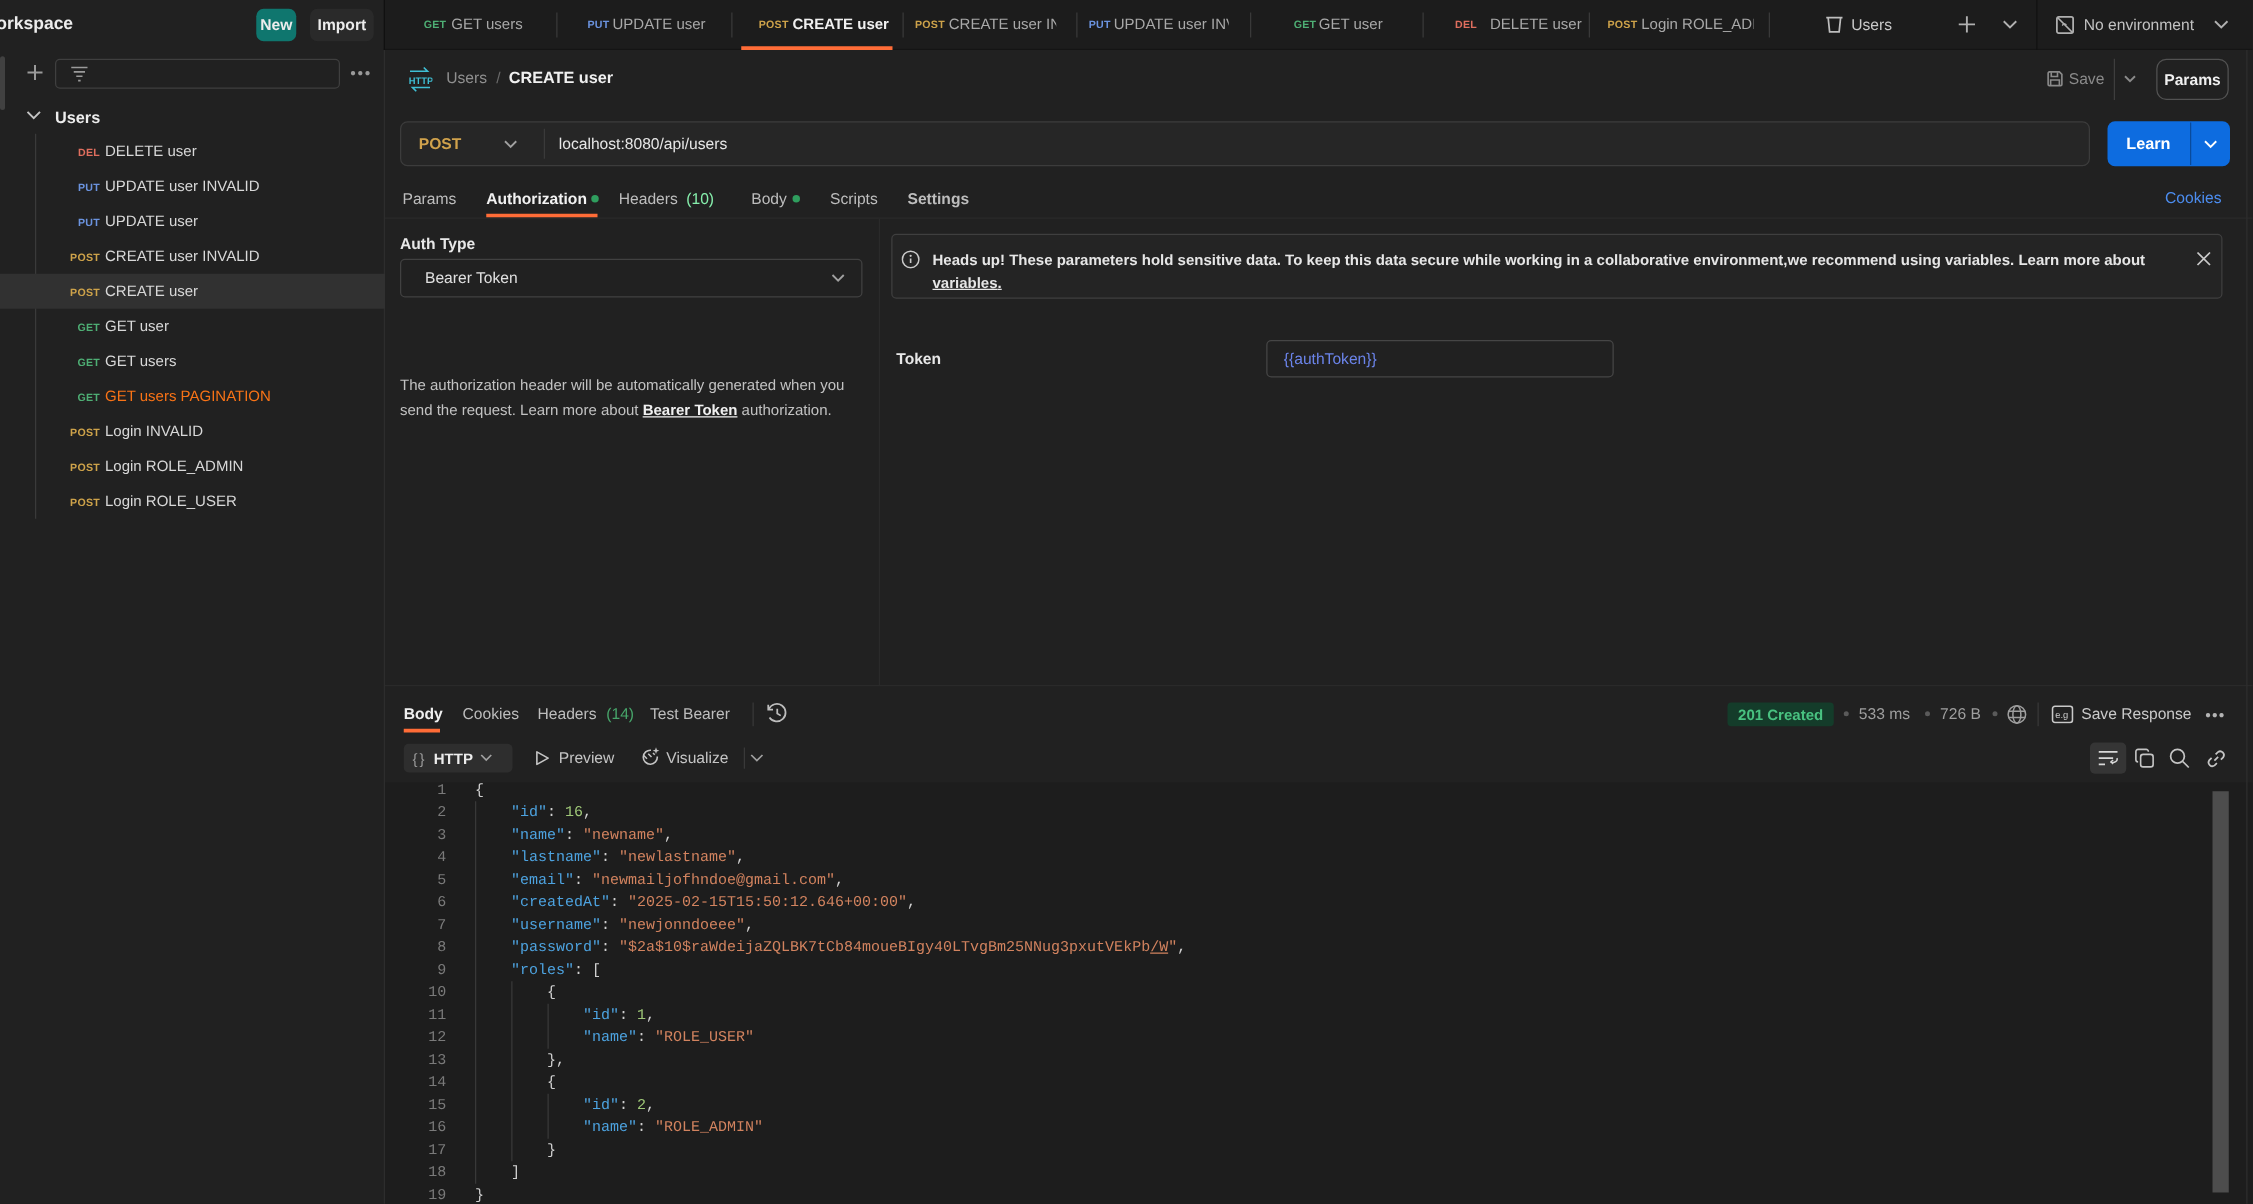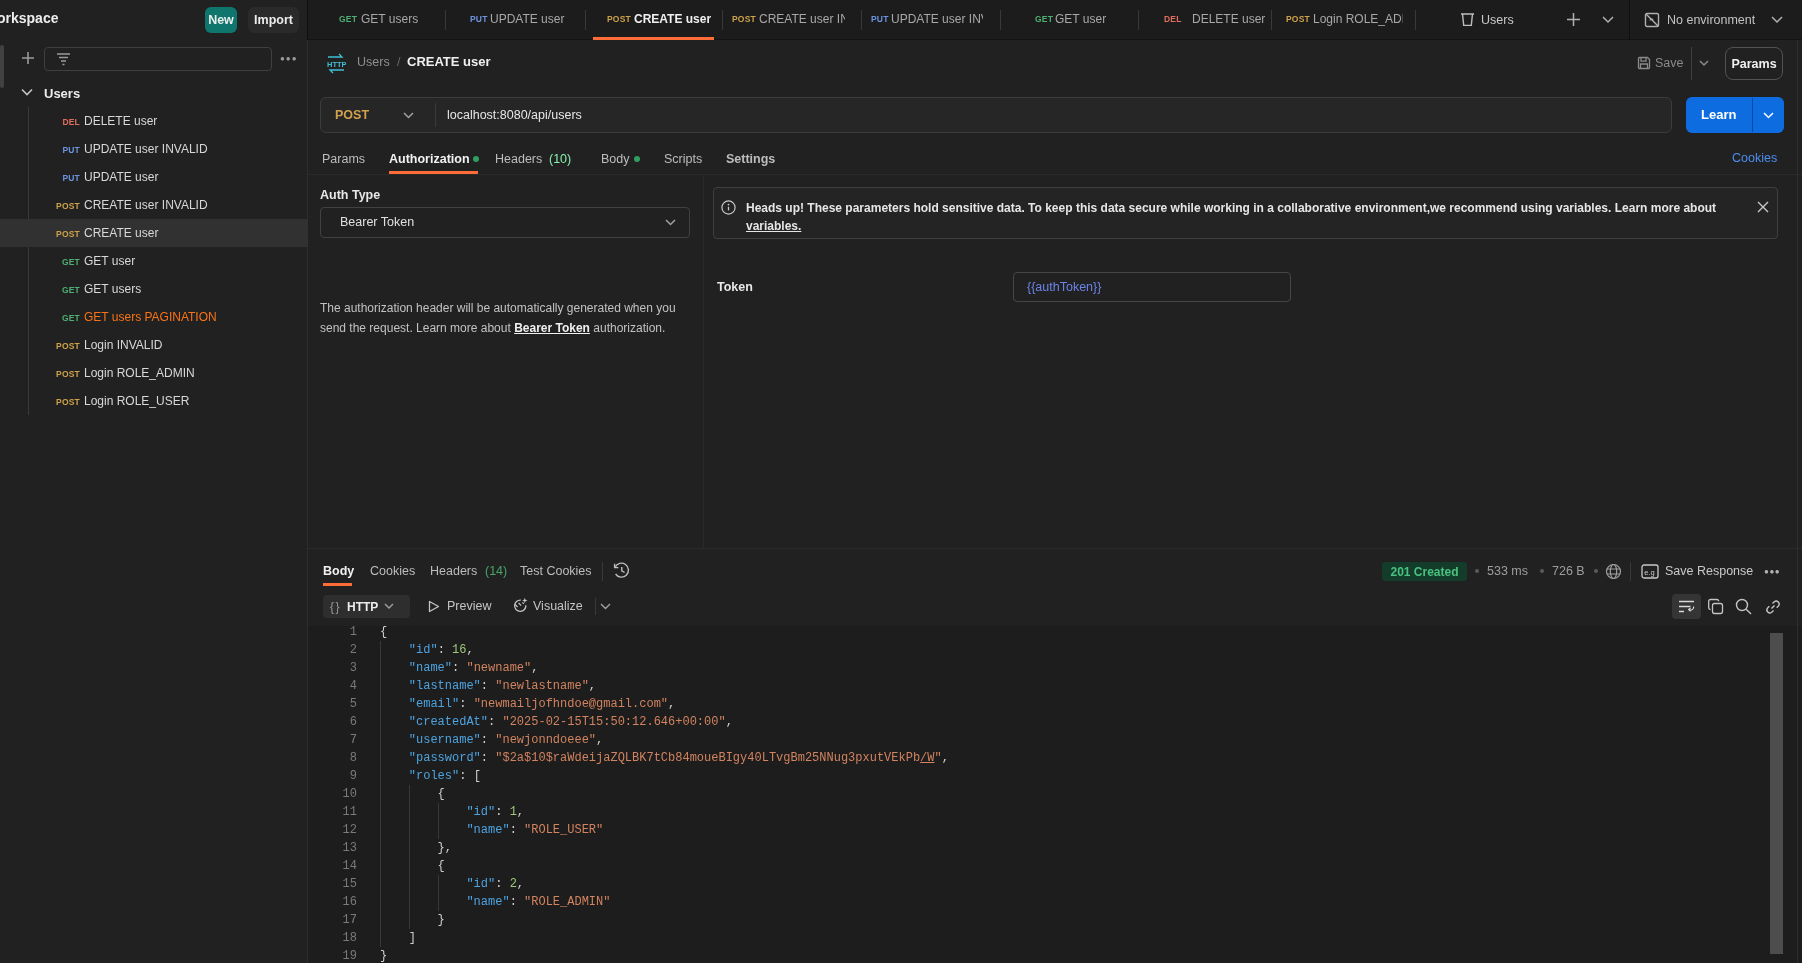--- a/index.html
+++ b/index.html
@@ -208,21 +208,21 @@
 <span class="abs" style="left:717px;top:280px;font-size:12.5px;font-weight:bold;color:#e8e8e8;">Token</span>
 <div class="abs" style="left:1013px;top:272px;width:278px;height:30px;border:1px solid #464646;border-radius:4px;"></div>
 <span class="abs" style="left:1027px;top:280px;font-size:12.5px;color:#6b84ea;">{{authToken}}</span>
 
 <div class="abs" style="left:308px;top:548px;width:1494px;height:1px;background:#2a2a2a;"></div>
 <span class="abs" style="left:323px;top:564px;font-size:12.5px;font-weight:bold;color:#f0f0f0;">Body</span>
 <div class="abs" style="left:323px;top:583px;width:29px;height:3px;background:#ff6c37;"></div>
 <span class="abs" style="left:370px;top:564px;font-size:12.5px;color:#bdbdbd;">Cookies</span>
 <span class="abs" style="left:430px;top:564px;font-size:12.5px;color:#bdbdbd;">Headers</span>
 <span class="abs" style="left:485px;top:564px;font-size:12.5px;color:#47a56a;">(14)</span>
-<span class="abs" style="left:520px;top:564px;font-size:12.5px;color:#bdbdbd;">Test Cookies</span>
+<span class="abs" style="left:520px;top:564px;font-size:12.5px;color:#bdbdbd;">Test Bearer</span>
 <div class="abs" style="left:602px;top:562px;width:1px;height:19px;background:#393939;"></div>
 <svg class="abs" style="left:612px;top:561px;" width="19" height="19" viewBox="0 0 19 19">
     <path d="M3.1 6.2A7 7 0 113.6 13" fill="none" stroke="#bdbdbd" stroke-width="1.4"></path>
     <path d="M2.6 2.8v3.8h3.8" fill="none" stroke="#bdbdbd" stroke-width="1.4"></path>
     <path d="M9.8 6v3.8l2.8 1.7" fill="none" stroke="#bdbdbd" stroke-width="1.4"></path>
   </svg>
 <div class="abs ctr" style="left:1382px;top:562px;width:85px;height:19px;border-radius:3px;background:#143c2a;color:#49c281;font-size:12px;font-weight:bold;">201 Created</div>
 <div class="abs" style="left:1475px;top:569px;width:4px;height:4px;border-radius:2px;background:#5a5a5a;"></div>
 <span class="abs" style="left:1487px;top:564px;font-size:12.5px;color:#9e9e9e;">533 ms</span>
 <div class="abs" style="left:1540px;top:569px;width:4px;height:4px;border-radius:2px;background:#5a5a5a;"></div>

